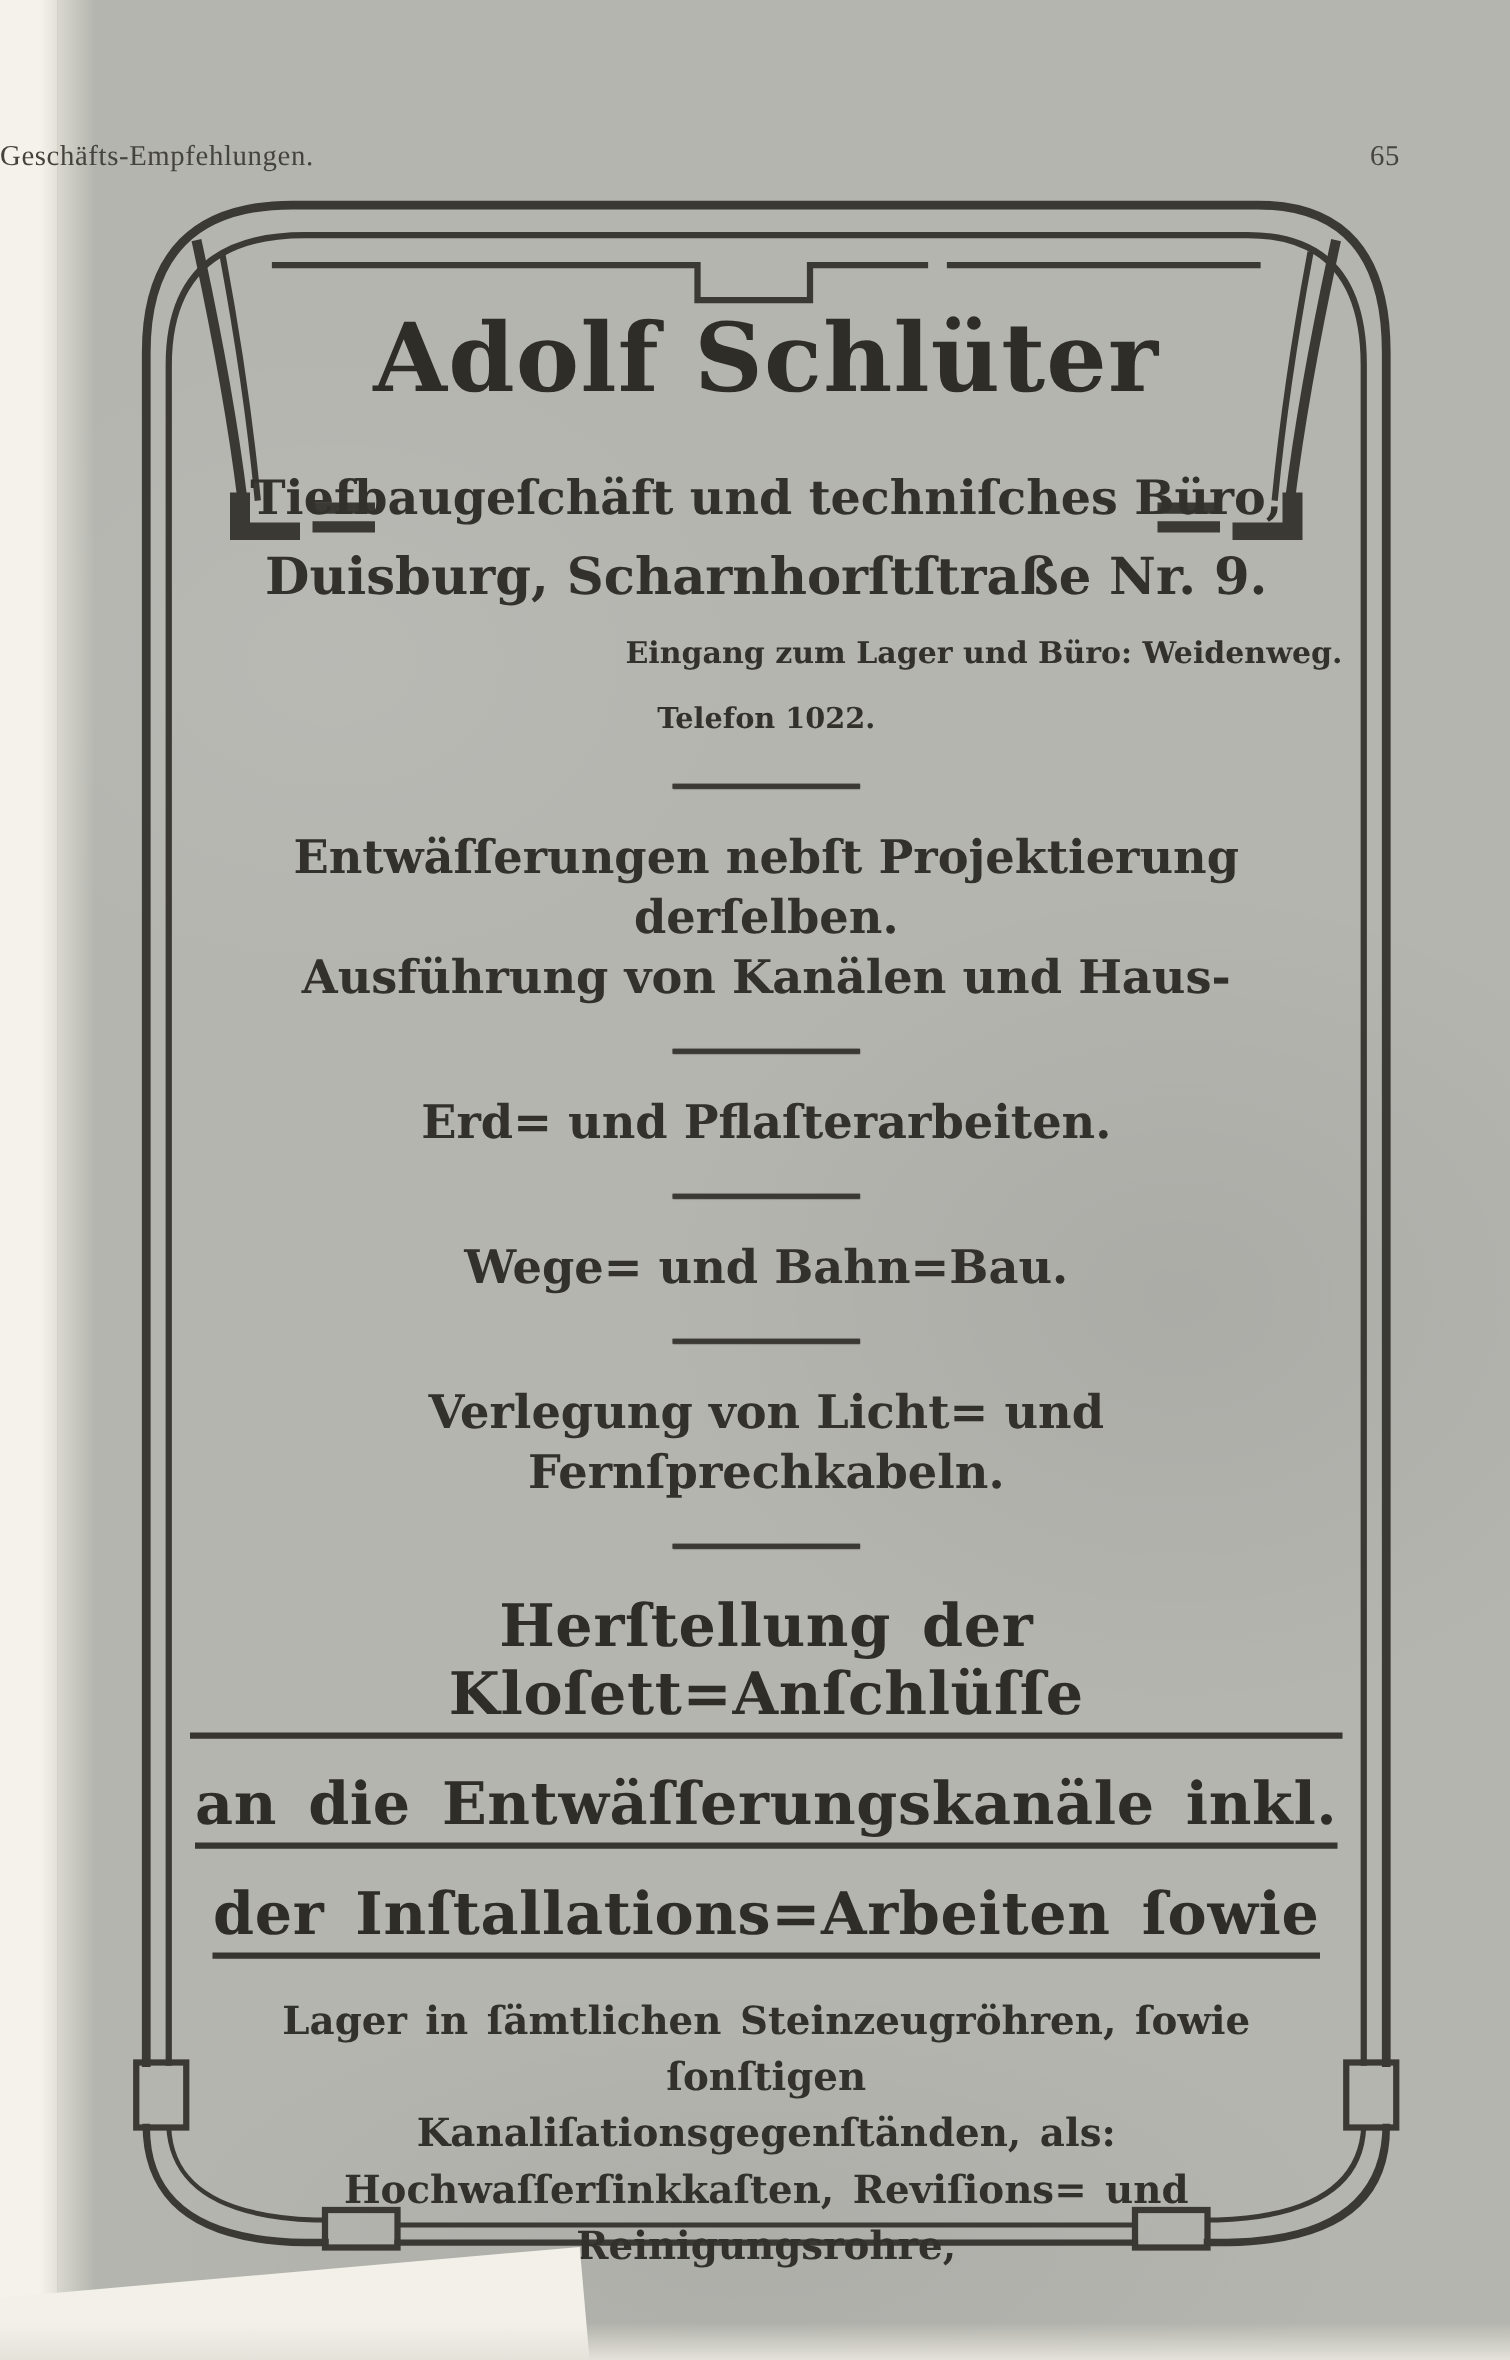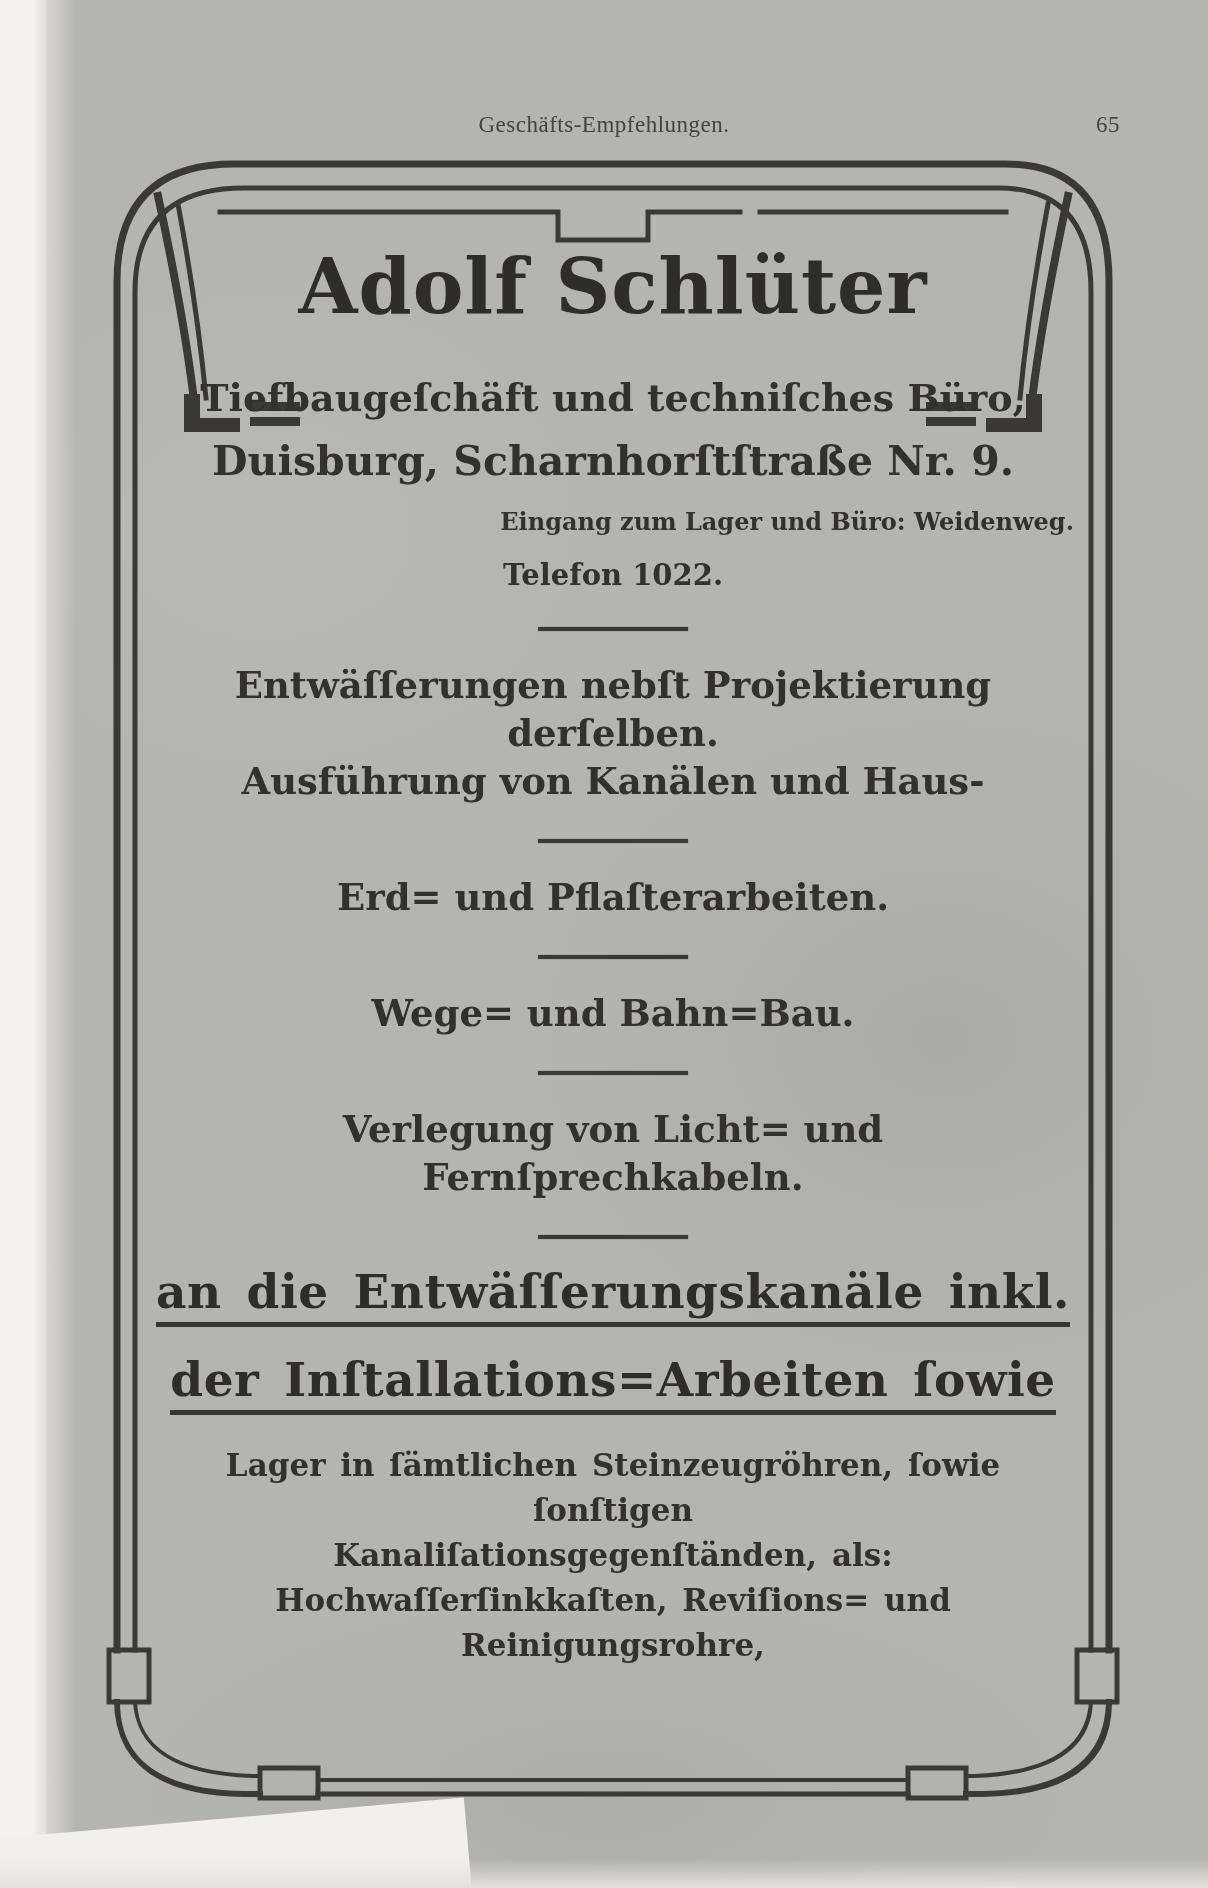--- a/index.html
+++ b/index.html
@@ -28,21 +28,21 @@
   .bottom-wedge {
     position:absolute; bottom:-52px; left:-50px; width:520px; height:120px;
     background:#f2f0e8; transform:rotate(-5deg);
   }
   .bottom-strip {
     position:absolute; bottom:0; left:0; right:0; height:30px;
     background:linear-gradient(to top, #e4e2d9, rgba(228,226,217,0));
   }
   .running-head {
     position:absolute; top:112px; left:0; width:100%;
-    text-align:center;
+    text-align:left;
     font-family:"Liberation Serif", serif;
     font-size:23px; line-height:26px; color:#45433d;
     letter-spacing:0.5px;
   }
   .pagenum {
     position:absolute; right:88px; top:0;
     font-size:23px; color:#45433d;
   }
   .ad-frame {
     position:absolute; left:92px; top:150px; width:1042px; height:1690px;
@@ -52,21 +52,21 @@
     position:absolute; left:60px; right:60px; top:95px;
     text-align:center; color:#33312c; font-weight:bold;
   }
   .company {
     margin:0; font-size:76px; line-height:84px; letter-spacing:1px;
     font-weight:bold; color:#2f2d28;
   }
   .subtitle { margin-top:46px; font-size:38px; line-height:46px; }
   .address  { margin-top:16px; font-size:41px; line-height:49px; }
   .entrance { margin-top:16px; font-size:24px; line-height:39px;text-align:right; }
-  .phone    { margin-top:16px; font-size:29px; line-height:36px;text-align:center; }
+  .phone    { margin-top:16px; font-size:23px; line-height:36px;text-align:center; }
   .rule {
     width:150px; height:4px; background:#3b3934;
     margin:34px auto 0; box-shadow:0 0 1px #3b3934;
   }
   .svc { margin-top:30px; font-size:37px; line-height:48px; }
   .hl-line { margin-top:26px; }
   .hl-line.first { margin-top:36px; }
   .hl-line span {
     display:inline-block; font-size:47px; line-height:54px;
     padding-bottom:3px; border-bottom:5px solid #37352f;
@@ -154,20 +154,23 @@
 
       <div class="rule"></div>
 
       <div class="svc">
         <div>Verlegung von Licht= und Fernſprechkabeln.</div>
       </div>
 
       <div class="rule"></div>
 
       <div class="highlight">
+        <div class="hl-line first">
+          <span>Herſtellung der Kloſett=Anſchlüſſe</span>
+        </div>
         <div class="hl-line">
           <span>an die Entwäſſerungskanäle inkl.</span>
         </div>
         <div class="hl-line">
           <span>der Inſtallations=Arbeiten ſowie</span>
         </div>
       </div>
 
       <div class="footer-block">
         <div>Lager in ſämtlichen Steinzeugröhren, ſowie ſonſtigen</div>

